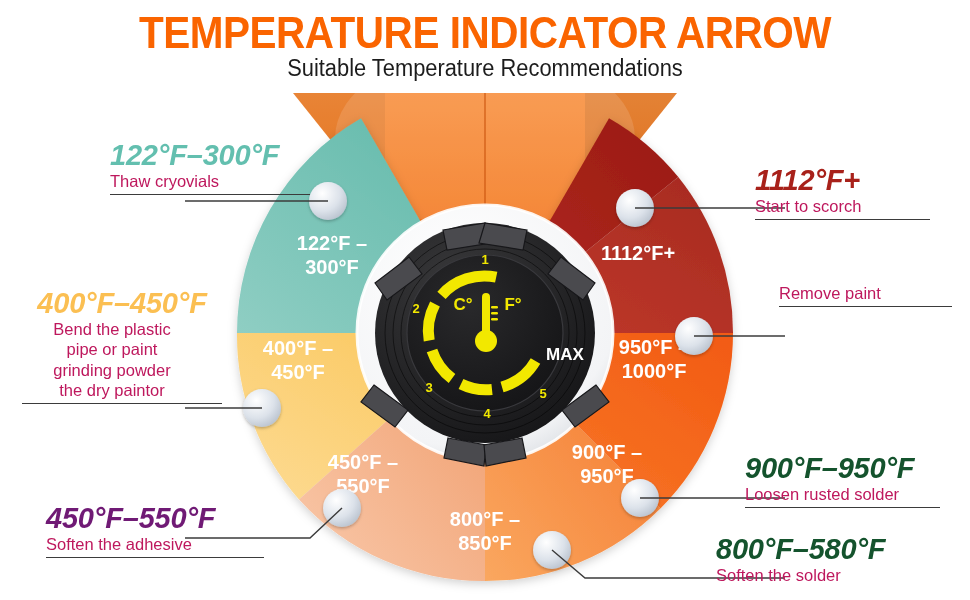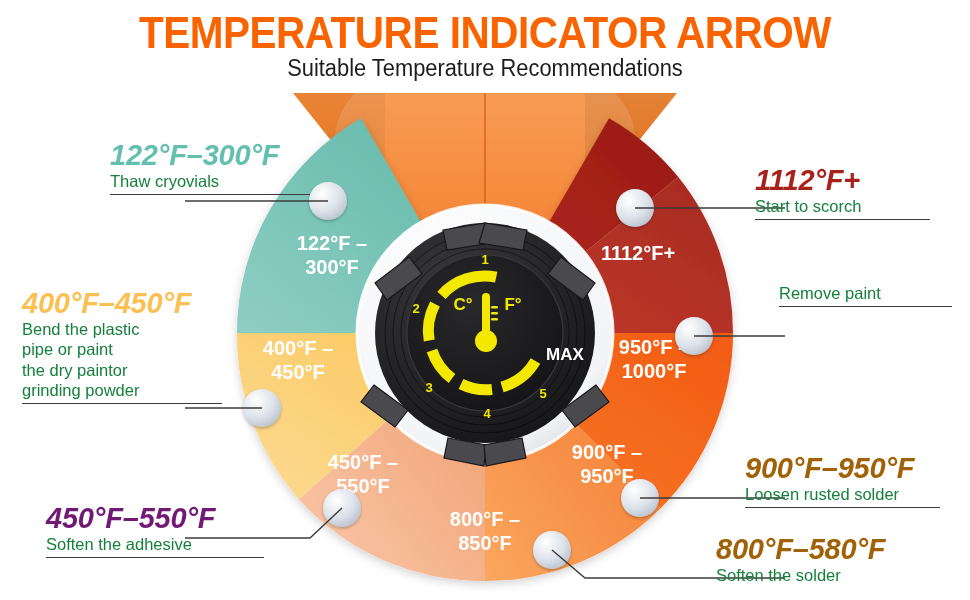--- a/index.html
+++ b/index.html
@@ -40,33 +40,33 @@
   }
 
   
   .callout{position:absolute;}
   .callout .ttl{
     font-size:29px;font-weight:bold;line-height:1.08;white-space:nowrap;
     letter-spacing:-0.2px;
     font-style:italic;
   }
   .callout .desc{
-    font-size:16.5px;color:#15803d;line-height:1.22;
+    font-size:16.5px;color:#be185d;line-height:1.22;
     white-space:nowrap;
   }
   .callout.multi .desc{white-space:normal;width:180px;}
   .callout.right{text-align:left;}
   .callout.left{text-align:left;}
   .rule{height:0;border-top:1.4px solid #3b3b3b;margin-top:3px;}
 
   
   .c-teal{color:#63BFAF;}
   .c-yellow{color:#FBBF52;}
   .c-orange-l{color:#701a75;}
-  .c-orange{color:#a16207;}
+  .c-orange{color:#14532d;}
   .c-darkred{color:#A8211A;}
   .c-red{color:#C0281D;}
 </style>
 </head>
 <body>
 
 <div id="stage">
 
   <div class="title">TEMPERATURE INDICATOR ARROW</div>
   <div class="subtitle">Suitable Temperature Recommendations</div>
@@ -297,26 +297,26 @@
       </g>
     </svg>
   </div>
 
   <div class="callout left" style="left:110px;top:140px;width:200px;">
     <div class="ttl c-teal">122°F–300°F</div>
     <div class="desc">Thaw cryovials</div>
     <div class="rule"></div>
   </div>
 
-  <div class="callout left multi" style="left:22px;top:288px;width:200px;">
+  <div class="callout left multi" style="left:22px;top:288px;width:200px;text-align:center;">
     <div class="ttl c-yellow">400°F–450°F</div>
     <div class="desc">Bend the plastic</div>
     <div class="desc">pipe or paint</div>
+    <div class="desc">grinding powder</div>
     <div class="desc">the dry paintor</div>
-    <div class="desc">grinding powder</div>
     <div class="rule"></div>
   </div>
 
   <div class="callout left" style="left:46px;top:503px;width:218px;">
     <div class="ttl c-orange-l">450°F–550°F</div>
     <div class="desc">Soften the adhesive</div>
     <div class="rule"></div>
   </div>
 
   <div class="callout right" style="left:755px;top:165px;width:175px;">

